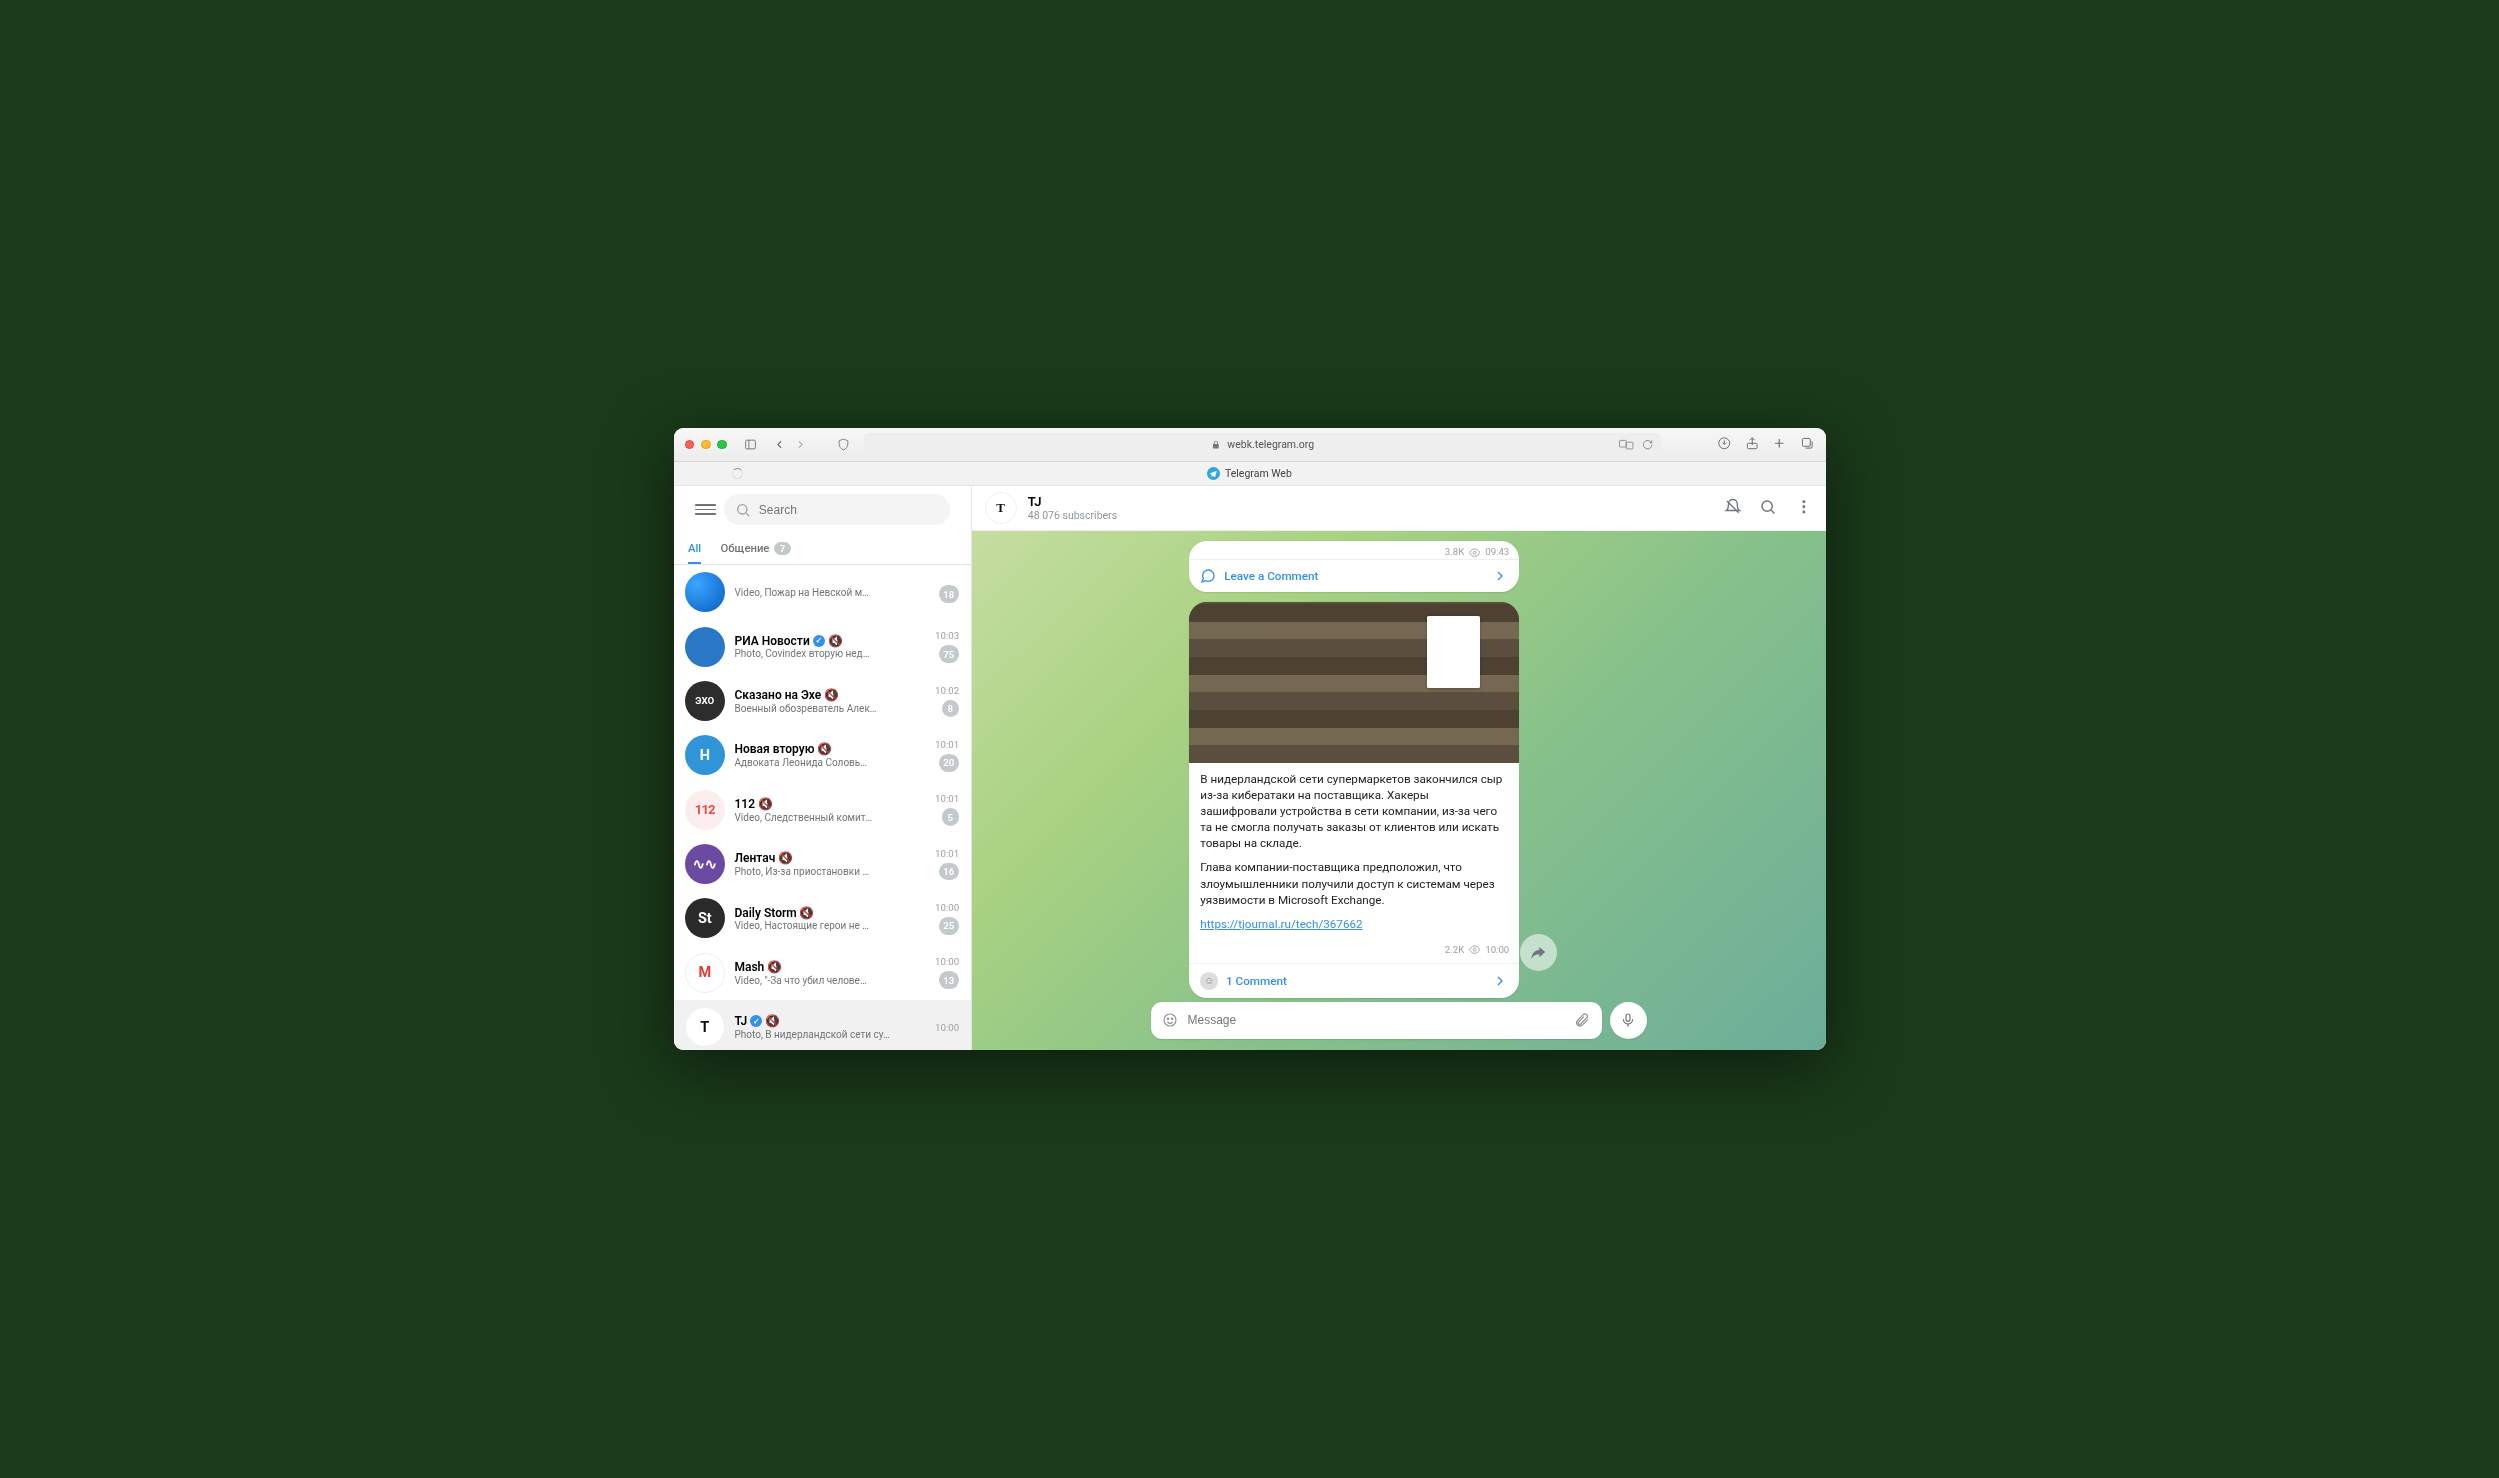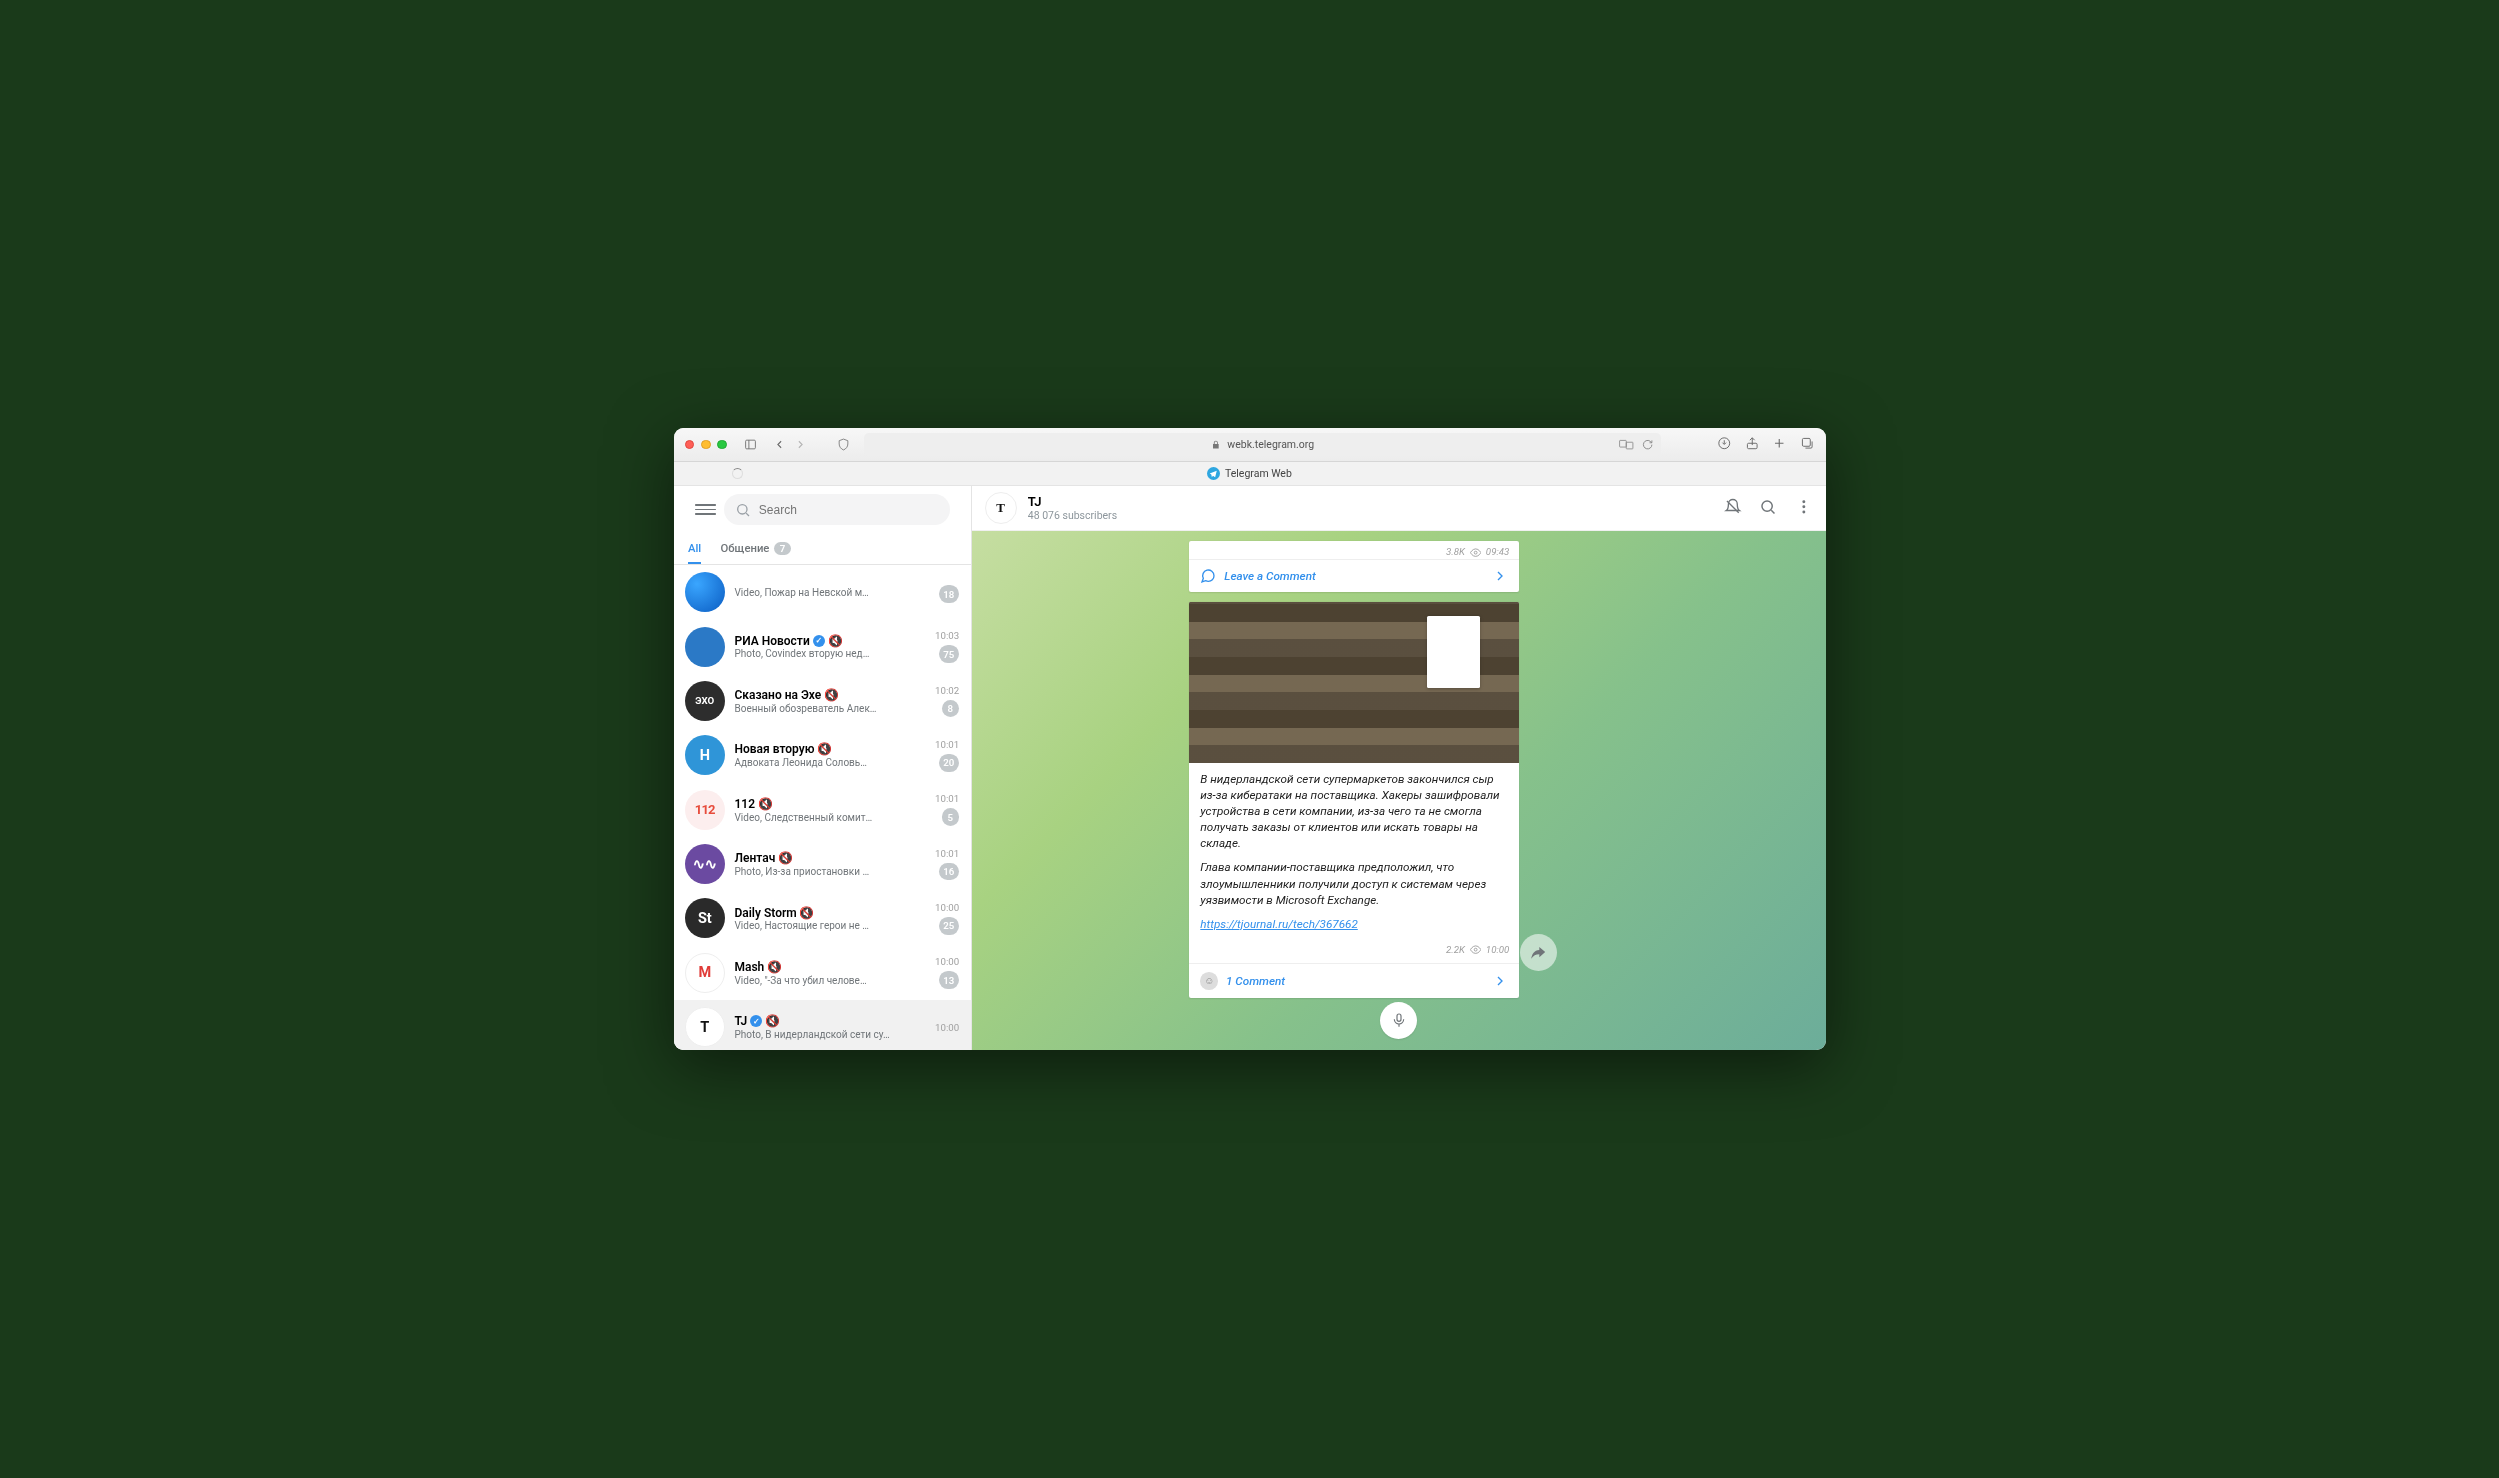--- a/index.html
+++ b/index.html
@@ -136,23 +136,23 @@
   .hdr-sub{font-size:10.5px;color:#8d969c;}
   .hdr-icons{display:flex;gap:17.7px;color:#707579;}
   .hdr-icons svg{width:17.7px;height:17.7px;}
 
   .messages{
     flex:1;display:flex;flex-direction:column;align-items:center;
     padding:9.7px 0 8px;overflow:hidden;gap:9.7px;
   }
   .msg-wrap{width:330px;max-width:90%;margin-left:-89px;}
   .bubble{
-    background:#fff;border-radius:2px;overflow:hidden;
+    background:#fff;border-radius:18px;overflow:hidden;
     box-shadow:0 0.8px 1.6px rgba(0,0,0,0.1);
-    font-size:11.7px;line-height:1.38;color:#222;font-style:italic;
+    font-size:11.7px;line-height:1.38;color:#222;
   }
   .prev-meta{
     display:flex;align-items:center;justify-content:flex-end;gap:4.8px;
     padding:3.2px 9.7px 0;font-size:9.7px;color:#a0a0a0;
   }
   .prev-meta .link{color:#3390ec;margin-right:auto;text-decoration:underline;}
   .comment-row{
     border-top:0.8px solid #eee;display:flex;align-items:center;gap:8px;
     padding:8px 11.3px;color:#3390ec;font-weight:500;font-size:11.7px;cursor:pointer;
   }
@@ -544,20 +544,32 @@
         </div>
 
         <div class="send-fab share">
           <svg width="17.7" height="17.7" viewBox="0 0 24 24" fill="currentColor">
                 <path d="M14 4l8 7-8 7v-4c-5 0-8 2-11 6 1-6 4-12 11-12V4z"></path>
               </svg>
         </div>
       </div>
 
       <div class="composer">
+        <div class="compose-box">
+          <svg class="icon" viewBox="0 0 24 24" fill="none" stroke="#8d969c" stroke-width="1.8">
+                <circle cx="12" cy="12" r="9"></circle>
+                <circle cx="9" cy="10" r="1" fill="#8d969c"></circle>
+                <circle cx="15" cy="10" r="1" fill="#8d969c"></circle>
+                <path d="M8 15c1.3 1.3 2.7 2 4 2s2.7-.7 4-2"></path>
+              </svg>
+          <input placeholder="Message" style="">
+          <svg class="icon" viewBox="0 0 24 24" fill="none" stroke="#8d969c" stroke-width="1.8">
+                <path d="M21 11l-9 9a5 5 0 01-7-7l9-9a3.5 3.5 0 015 5l-9 9a2 2 0 01-3-3l8-8"></path>
+              </svg>
+        </div>
         <div class="mic">
           <svg class="icon" viewBox="0 0 24 24" fill="none" stroke="currentColor" stroke-width="1.8">
                 <rect x="9" y="3" width="6" height="11" rx="3"></rect>
                 <path d="M5 11a7 7 0 0014 0"></path>
                 <line x1="12" y1="18" x2="12" y2="22"></line>
               </svg>
         </div>
       </div>
     </div>
   </div>

